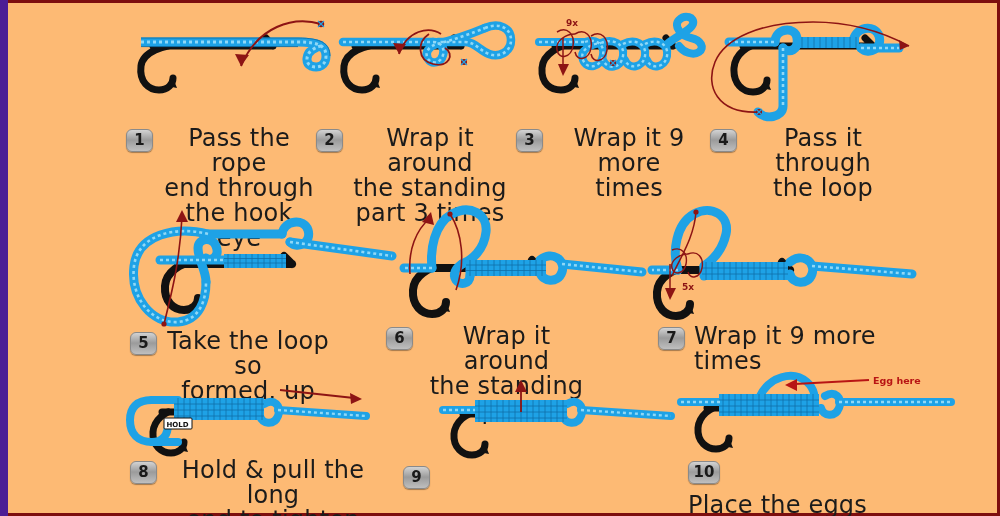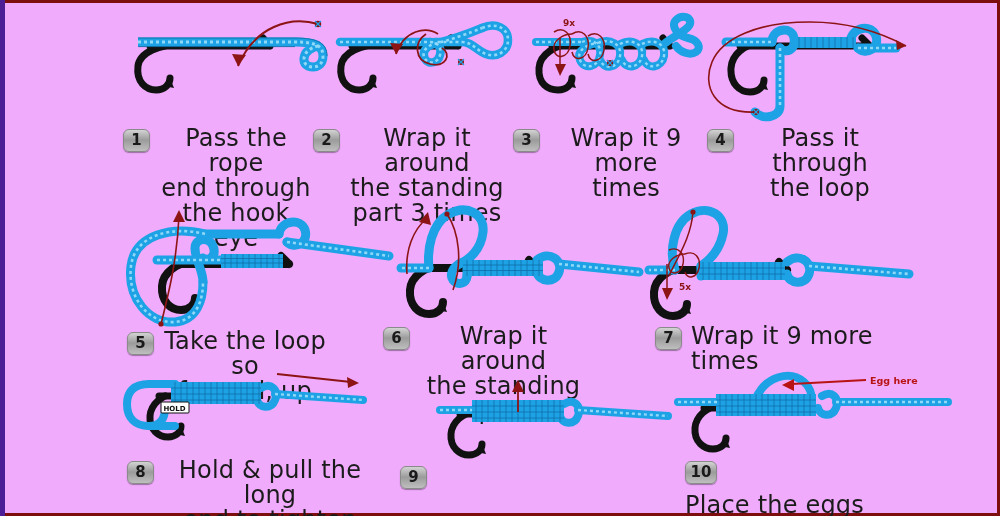--- a/index.html
+++ b/index.html
@@ -10,23 +10,23 @@
   body {
     width: 1000px;
     height: 516px;
     font-family: "DejaVu Sans", sans-serif;
     overflow: hidden;
   }
   #page {
     position: relative;
     width: 1000px;
     height: 516px;
-    background: #f0abfc;
+    background: #fdba74;
     box-sizing: border-box;
-    border-left: 5px solid #4c1d95;
+    border-left: 8px solid #4c1d95;
     border-right: 3px solid #7d0e0e;
   }
   .frame-top, .frame-bottom {
     position: absolute;
     left: 0;
     width: 1000px;
     height: 3px;
     background: #7d0e0e;
   }
   .frame-top { top: 0; }
@@ -344,21 +344,21 @@
   <div class="caption" style="left:378px; top:324px; width:205px;">
     <div class="badge">6</div>
     <div class="cap-text cap-center">Wrap it around
 the standing part</div>
   </div>
   <div class="caption" style="left:650px; top:324px; width:270px;">
     <div class="badge">7</div>
     <div class="cap-text cap-left">Wrap it 9 more times</div>
   </div>
 
-  <div class="diagram" style="left:112px; top:360px;">
+  <div class="diagram" style="left:112px; top:376px;">
     <svg width="270" height="85" viewBox="0 0 270 85">
       <path d="M118,36 L110,28 M42,36 L118,36" stroke="#111" stroke-width="7" fill="none" stroke-linecap="round"></path>
       <path d="M48,36 C48,36 34,42 33,56 C32,70 42,77 51,77 C59,77 64,72 64,66" stroke="#111" stroke-width="7" fill="none" stroke-linecap="round"></path>
       <path d="M64,66 L58,74 L68,76 Z" fill="#111"></path>
       <g stroke="#1ea2e6" stroke-width="8" fill="none" stroke-linecap="round">
         <path d="M32,24 C16,24 10,32 10,44 C10,58 18,66 32,66 C44,66 48,58 48,48"></path>
         <path d="M32,24 L58,24"></path>
         <path d="M32,66 L58,66"></path>
         <path d="M144,28 C154,22 162,30 158,40 C154,50 142,48 140,40"></path>
         <path d="M158,34 L246,40"></path>

